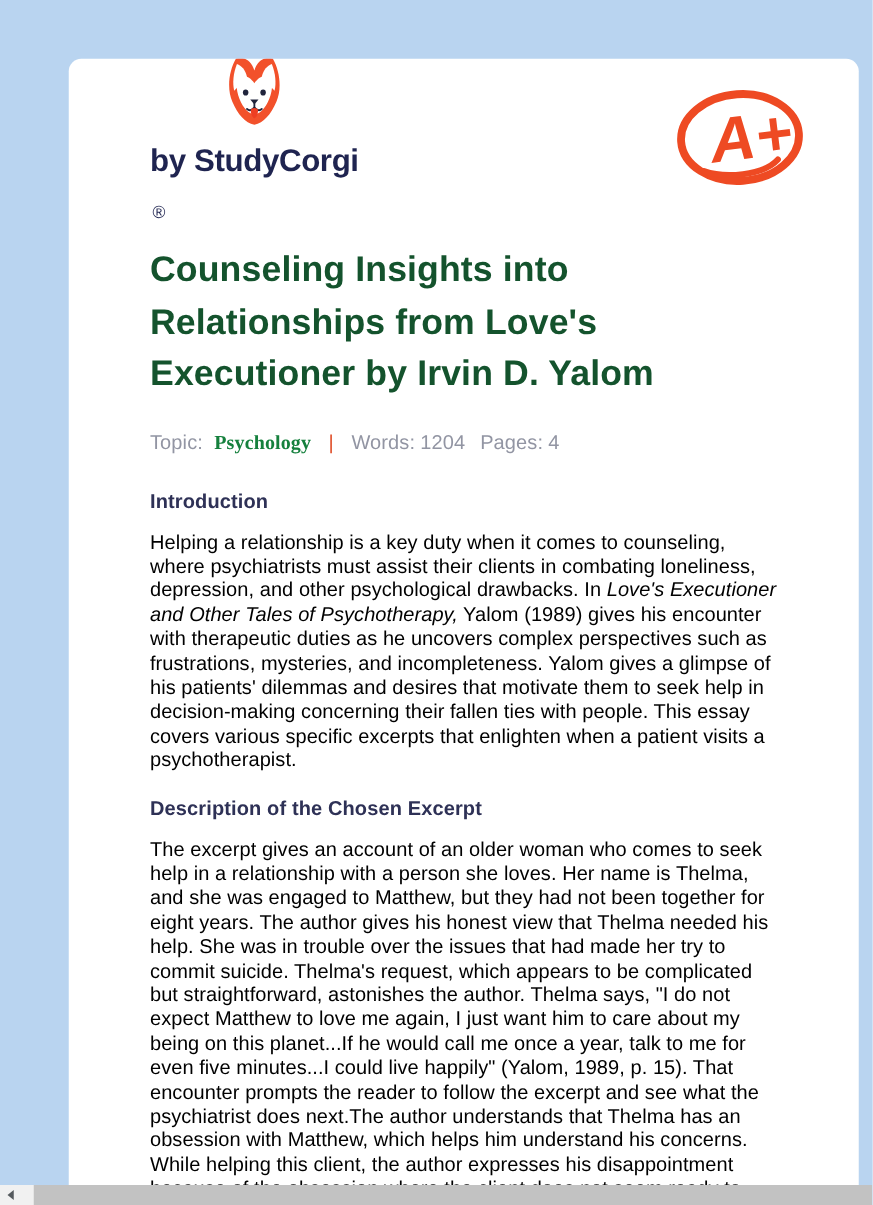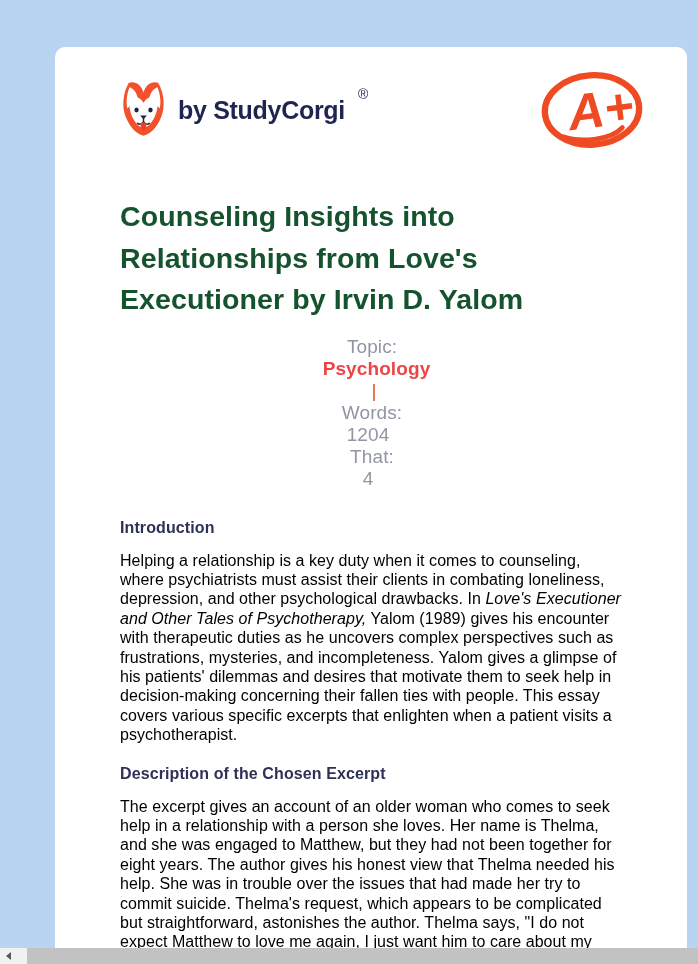--- a/index.html
+++ b/index.html
@@ -31,20 +31,21 @@
     display: flex;
     align-items: center;
     justify-content: space-between;
     height: 100px;
   }
   .brand {
     display: flex;
     align-items: center;
     gap: 11px;
     cursor: pointer;
+    flex-direction: column;
   }
   .brand-text {
     font-size: 25px;
     font-weight: 700;
     letter-spacing: -0.3px;
     color: #1f2450;
   }
   .reg {
     font-size: 14px;
     color: #1f2450;
@@ -59,34 +60,34 @@
     margin-top: 36px;
     font-size: 28.5px;
     line-height: 41.5px;
     font-weight: 700;
     color: #14532d;
     letter-spacing: 0.1px;
     max-width: 508px;
   }
   
   .meta {
-    margin-top: 15px;
-    font-size: 19px;
+    margin-top: 25px;
+    font-size: 16px;
     color: #9295a3;
     display: flex;
     align-items: center;
     letter-spacing: 0.1px;
-    flex-direction: column;
   }
   .meta .topic-link {
-    color: #ef4444;
+    color: #15803d;
     font-weight: 600;
     text-decoration: none;
     margin-left: 5px;
     cursor: pointer;
+    font-family: Liberation Serif, serif;
   }
   .meta .sep { color: #e0502b; margin: 0 14px; }
   .meta .mlabel { margin-right: 4px; }
   .meta .mval { margin-right: 12px; text-align: center; }
   
   .section h2 {
     font-size: 16px;
     font-weight: 700;
     color: #2e3156;
     letter-spacing: 0.1px;
@@ -165,21 +166,21 @@
     </div>
 
     <h1 class="title">Counseling Insights into Relationships from Love's Executioner by Irvin D. Yalom</h1>
 
     <div class="meta">
       <span class="mlabel">Topic:</span>
       <a class="topic-link">Psychology</a>
       <span class="sep">|</span>
       <span class="mlabel">Words:</span>
       <span class="mval">1204</span>
-      <span class="mlabel">That:</span>
+      <span class="mlabel">Pages:</span>
       <span class="mval">4</span>
     </div>
 
     <div class="section intro">
       <h2>Introduction</h2>
       <p><span>Helping a relationship is a key duty when it comes to counseling, where psychiatrists must assist their clients in combating loneliness, depression, and other psychological drawbacks. In </span><em>Love's Executioner and Other Tales of Psychotherapy,</em><span> Yalom (1989) gives his encounter with therapeutic duties as he uncovers complex perspectives such as frustrations, mysteries, and incompleteness. Yalom gives a glimpse of his patients' dilemmas and desires that motivate them to seek help in decision-making concerning their fallen ties with people. This essay covers various specific excerpts that enlighten when a patient visits a psychotherapist.</span></p>
     </div>
 
     <div class="section excerpt">
       <h2>Description of the Chosen Excerpt</h2>

